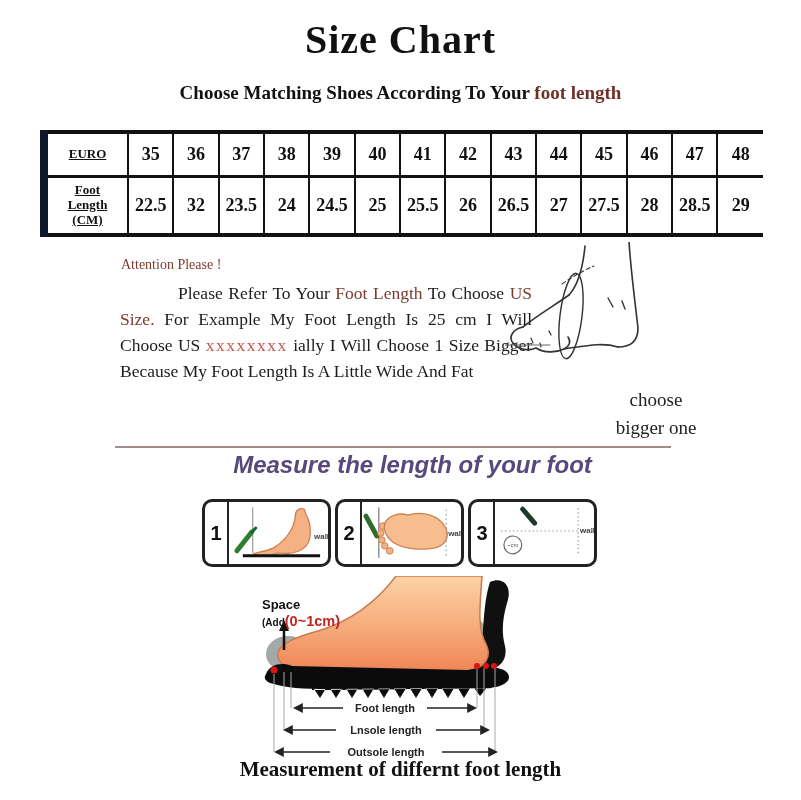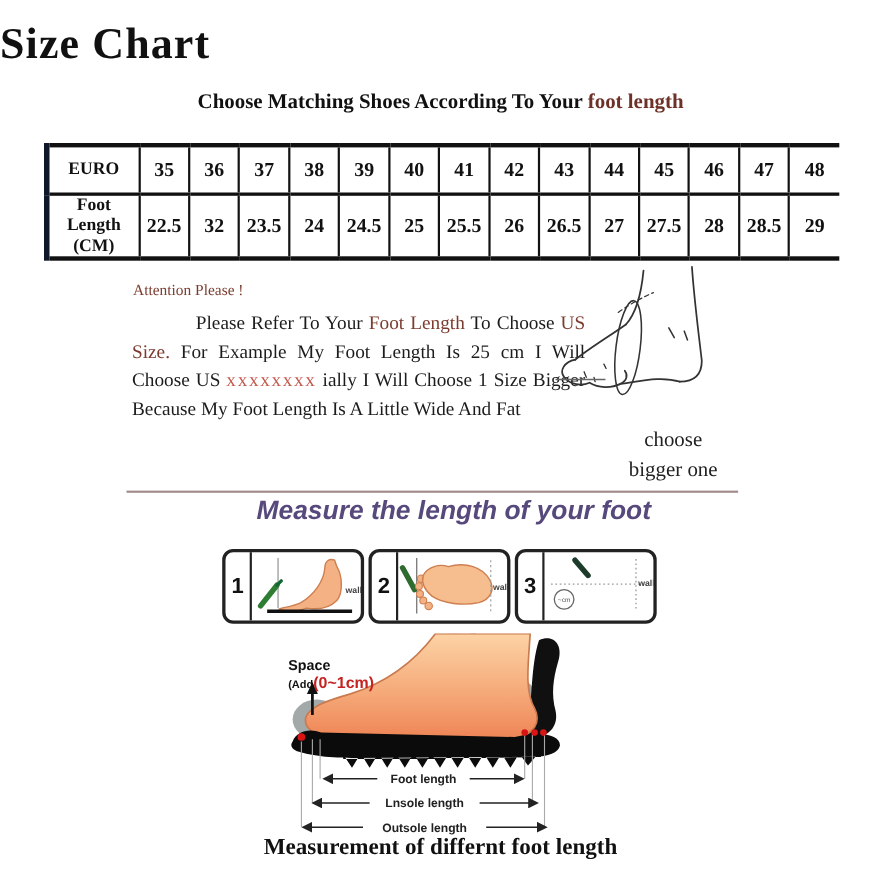--- a/index.html
+++ b/index.html
@@ -1,34 +1,34 @@
 <!DOCTYPE html>
 <html><head>
 <meta charset="utf-8">
 <style>
   html,body{margin:0;padding:0;background:#ffffff;}
   #canvas{position:relative;width:801px;height:800px;background:#ffffff;overflow:hidden;
           font-family:"Liberation Serif",serif;color:#111;}
   .abs{position:absolute;}
 
   
-  .title{top:16px;left:0;width:801px;text-align:left;font-size:40px;font-weight:bold;
+  .title{top:16px;left:0;width:801px;text-align:center;font-size:40px;font-weight:bold;
          letter-spacing:1px;}
   .subtitle{top:82px;left:0;width:801px;text-align:center;font-size:19px;font-weight:bold;}
   .subtitle .accent{color:#6e3128;}
 
   
   .size-table{top:130px;left:40px;width:723px;border-collapse:collapse;table-layout:fixed;}
   .size-table td{border-right:2px solid #111;text-align:center;font-weight:bold;
                  font-size:18px;padding:0;vertical-align:middle;}
   .size-table tr.r1 td{height:41px;border-top:4px solid #111;border-bottom:3px solid #111;}
   .size-table tr.r2 td{height:55px;border-bottom:4px solid #111;}
-  .size-table td.rowlabel{font-size:16px;line-height:1.15;border-left:5px solid #0f172a;}
+  .size-table td.rowlabel{font-size:13px;line-height:1.15;border-left:8px solid #0f172a;text-decoration:underline;}
   .size-table td.last{border-right:none;}
-  .preline{white-space:pre-line;}
+  .preline{white-space:pre-line;margin-left:44px;}
 
   
   .attn-head{top:257px;left:121px;width:410px;font-size:14px;font-weight:normal;color:#7b3b2e;}
   .attn-para{top:280px;left:120px;width:412px;font-size:17.5px;line-height:26px;
              text-align:justify;text-indent:58px;color:#1c1c1c;}
   .attn-para .maroon{color:#7b3b2e;}
   .attn-para .redx{color:#c4574b;letter-spacing:1.5px;}
   .choose-note{top:386px;left:532px;width:160px;text-align:center;font-size:19px;
                line-height:1.45;color:#222;}
 

